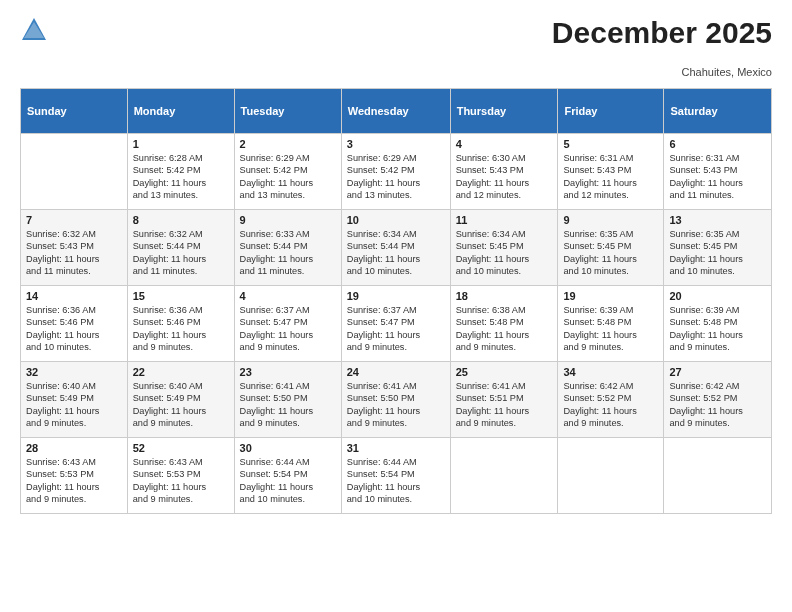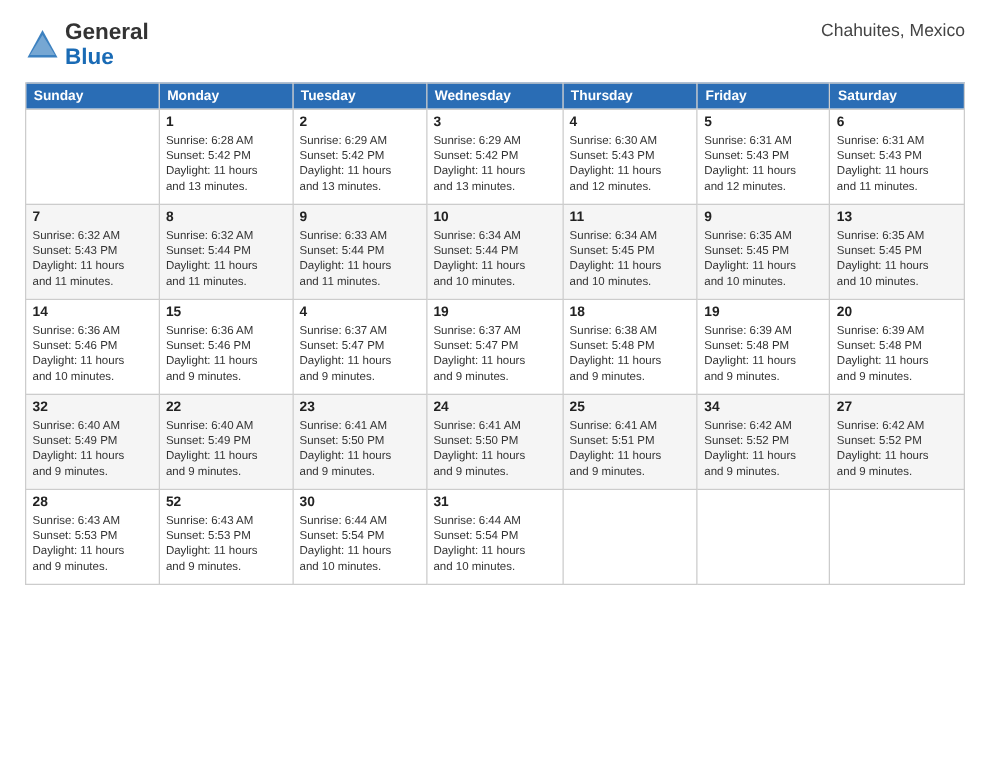--- a/index.html
+++ b/index.html
@@ -39,34 +39,35 @@
     }
     .title-block {
       text-align: right;
     }
     .month-title {
       font-size: 30px;
       font-weight: bold;
       color: #222;
     }
     .location {
-      font-size: 14px;
+      font-size: 11px;
       color: #444;
+      margin-top: 16px;
     }
     .calendar {
       width: 100%;
       border-collapse: collapse;
       font-size: 10px;
     }
     .calendar thead tr th {
       background: #2a6db5;
       color: #fff;
       font-size: 11px;
       font-weight: bold;
-      padding: 4px 6px;
+      padding: 16px 6px;
       text-align: left;
       border: 1px solid #ccc;
     }
     .calendar tbody tr td {
       border: 1px solid #ccc;
       vertical-align: top;
       padding: 4px 5px;
       width: 113px;
       min-height: 70px;
       height: 76px;
@@ -95,26 +96,23 @@
 </head>
 <body>
 
 <div class="page">
   <div class="header">
     <div class="logo">
       <svg class="logo-icon" viewBox="0 0 28 28" xmlns="http://www.w3.org/2000/svg">
         <polygon points="14,2 26,24 2,24" fill="#1a6bb5" opacity="0.85"></polygon>
         <polygon points="14,6 24,22 4,22" fill="#fff" opacity="0.3"></polygon>
       </svg>
-      <div class="logo-text">
-        <span class="logo-general">General</span><br>
-        <span class="logo-blue">Blue</span>
-      </div>
     </div>
     <div class="title-block">
+      <div class="month-title">December 2025</div>
       <div class="location">Chahuites, Mexico</div>
     </div>
   </div>
 
   <table class="calendar">
     <thead>
       <tr>
         <th>Sunday</th>
         <th>Monday</th>
         <th>Tuesday</th>

